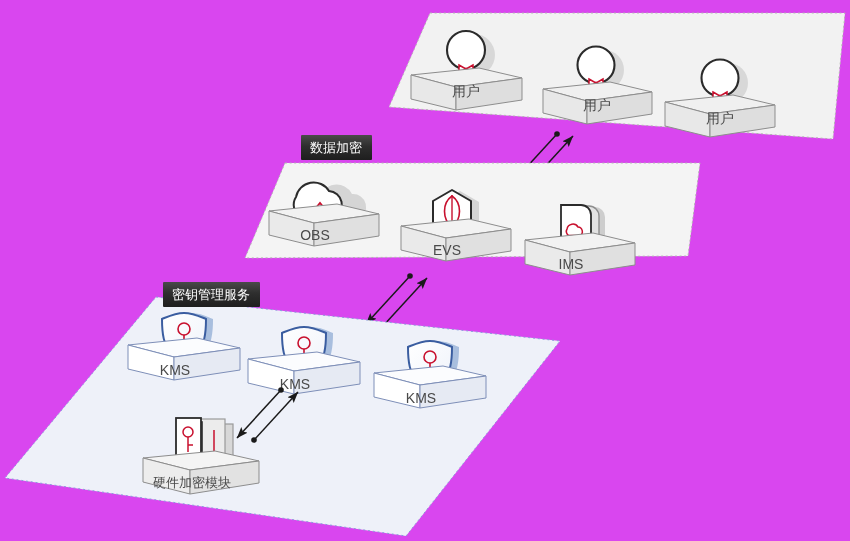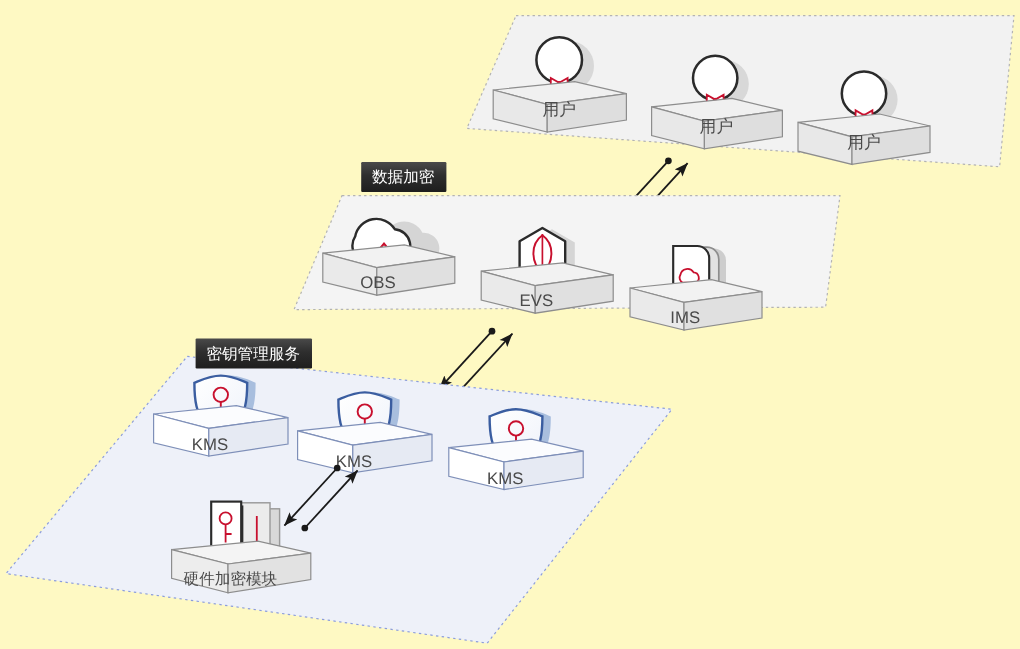--- a/index.html
+++ b/index.html
@@ -1,18 +1,18 @@
 <!DOCTYPE html>
 <html><head>
 <meta charset="utf-8">
 <style>
   html,body{margin:0;padding:0;background:#ffffff;}
   body{width:850px;height:541px;overflow:hidden;
        font-family:"Liberation Sans","DejaVu Sans",sans-serif;}
-  #stage{position:relative;width:850px;height:541px;background:#fef9c3;}
+  #stage{position:relative;width:850px;height:541px;background:#d946ef;}
   svg{display:block;}
   .lbl-zh{font-family:"DejaVu Sans","Liberation Sans",sans-serif;}
 </style>
 </head>
 <body>
 
 <div id="stage">
 <svg width="850" height="541" viewBox="0 0 850 541">
 
   <defs>

